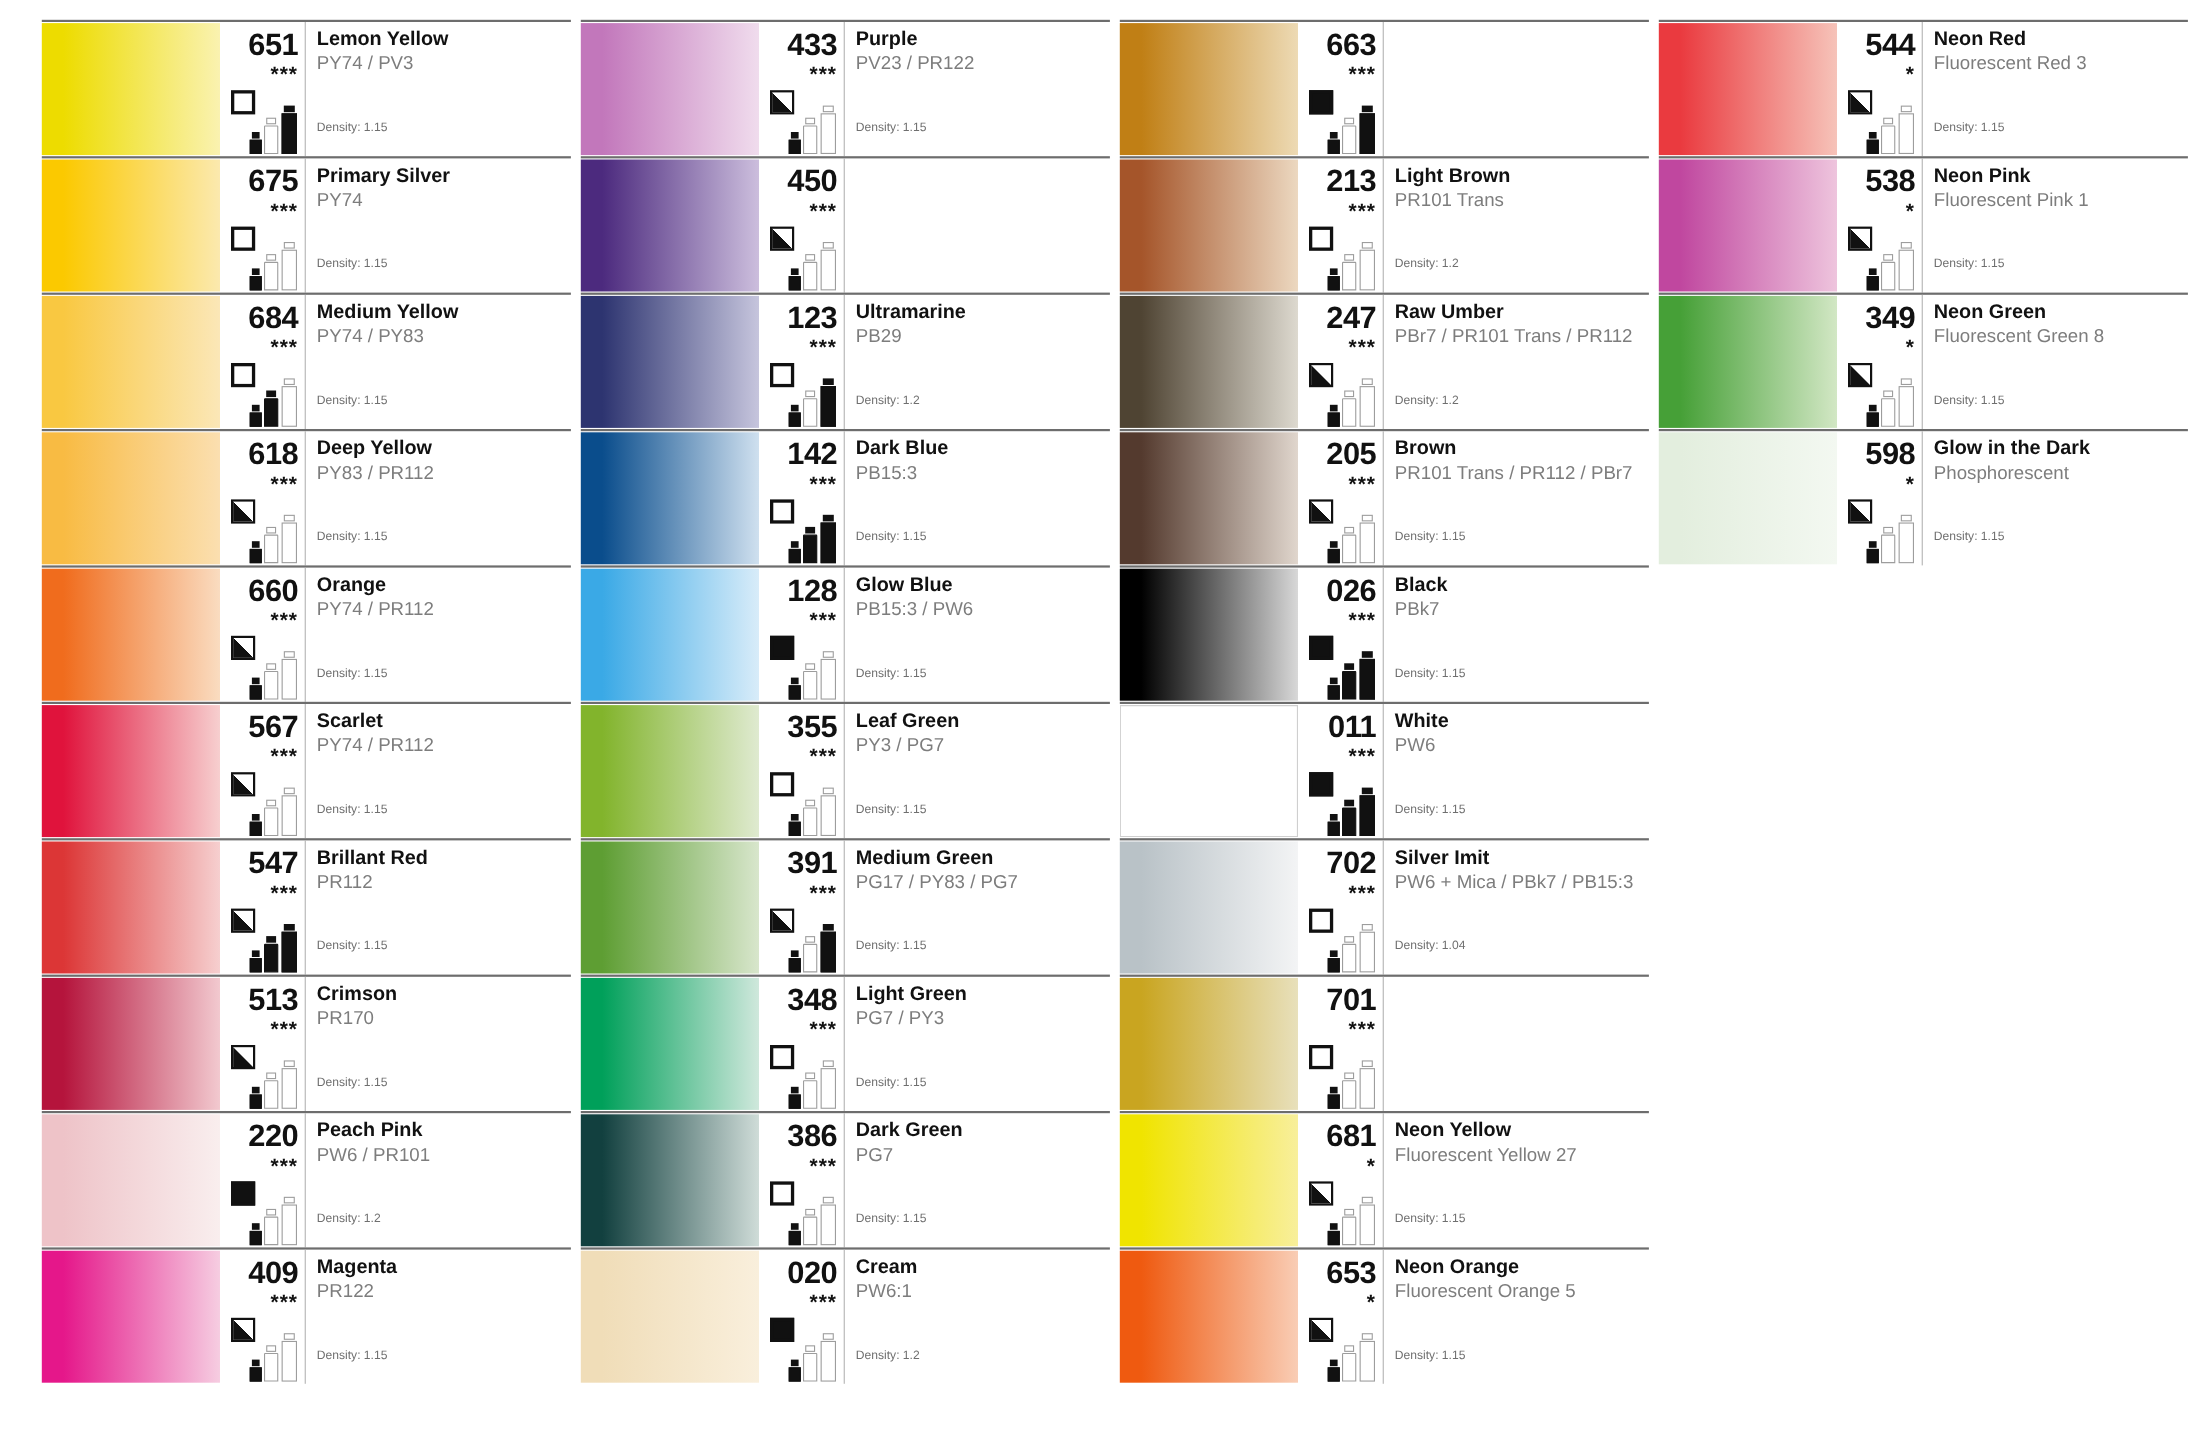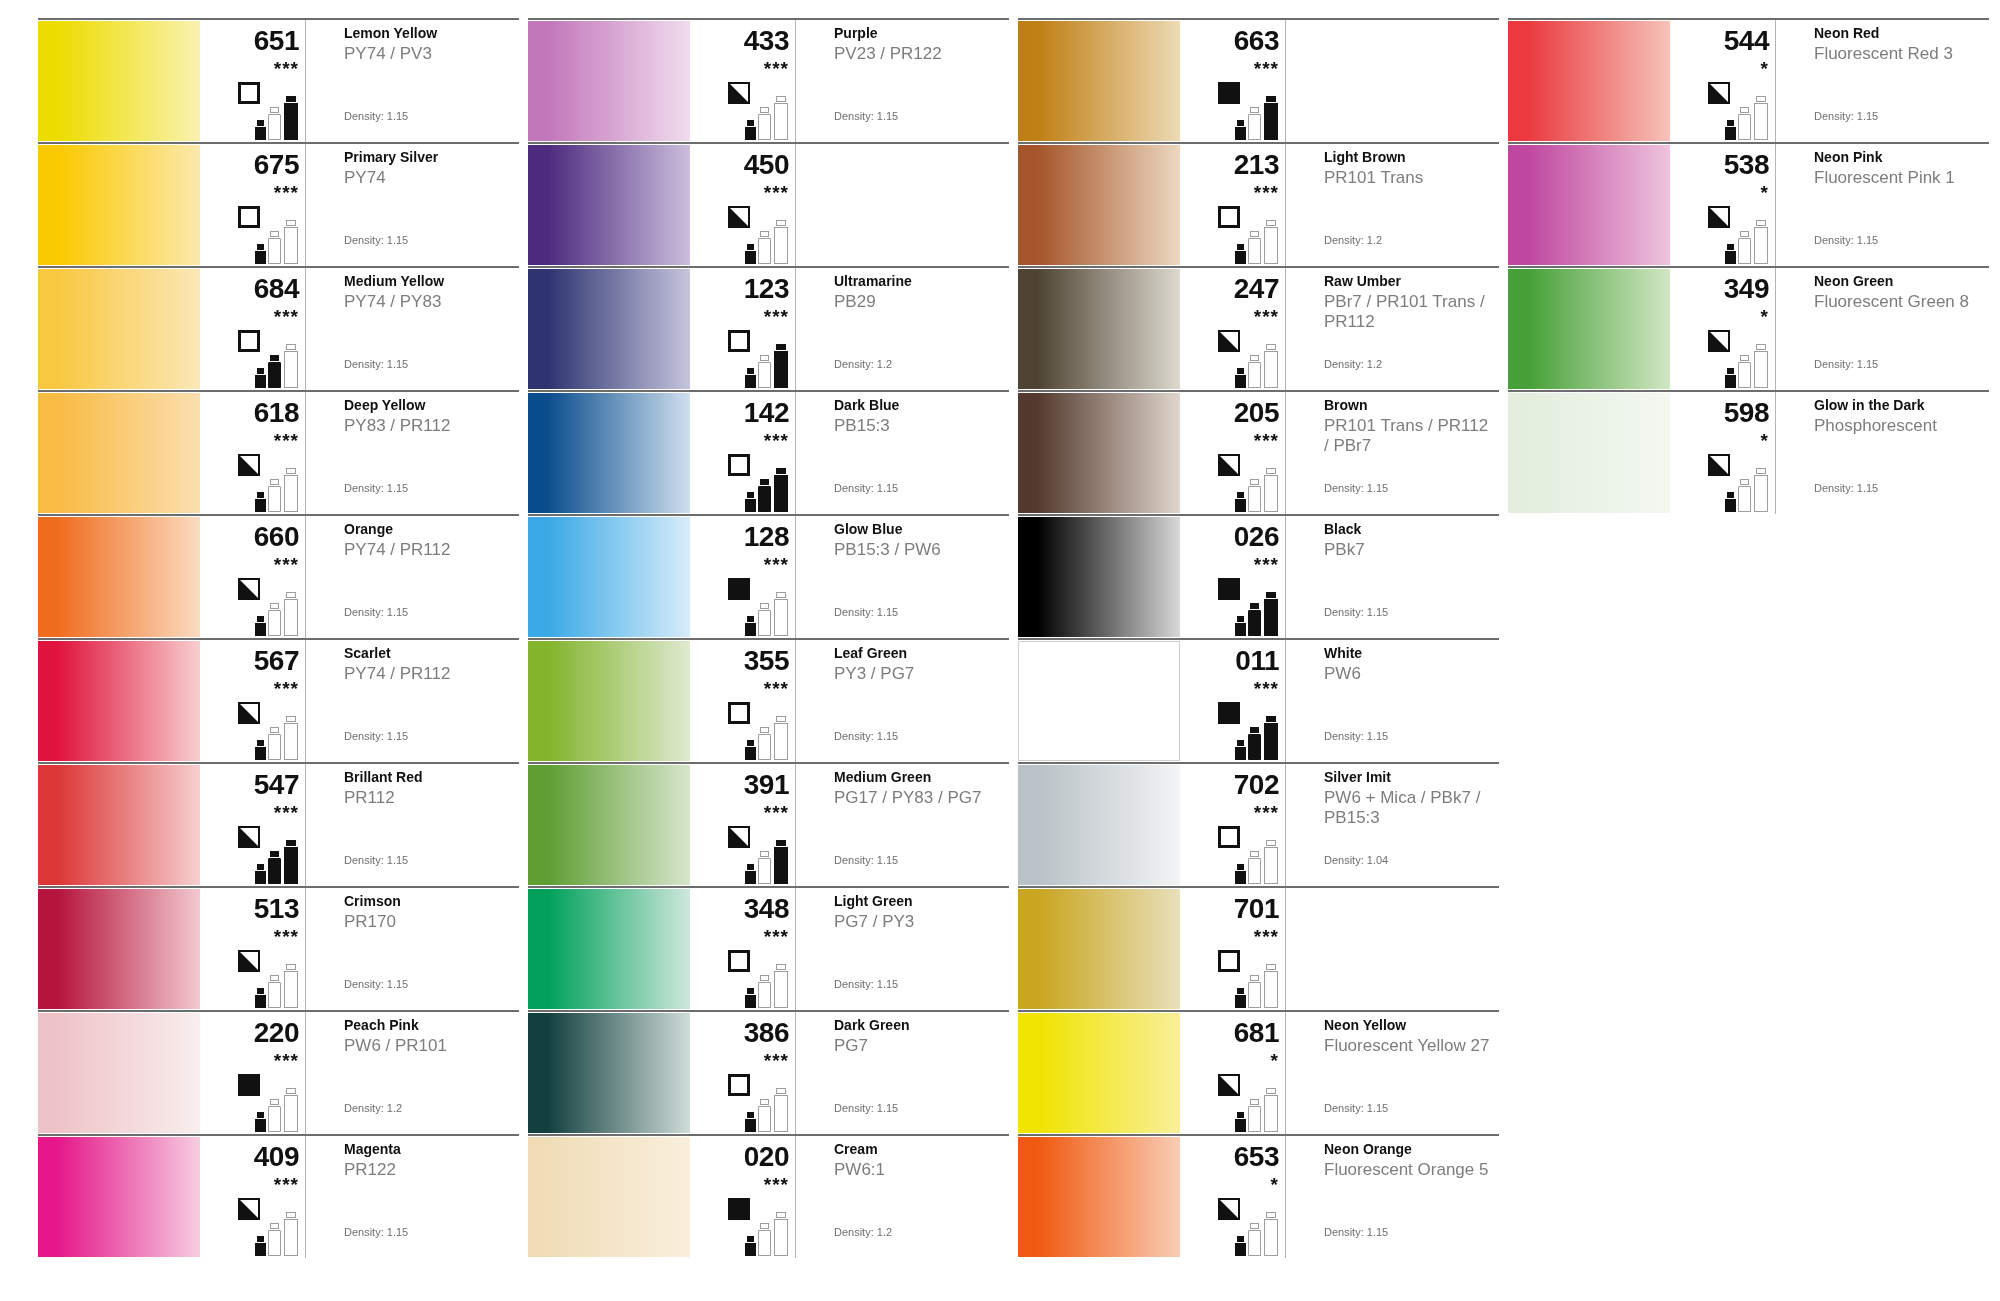--- a/index.html
+++ b/index.html
@@ -16,21 +16,20 @@
   .column { width:481px; margin-right:9px; }
   .column:last-child { margin-right:0; }
 
   
   .row {
     position:relative;
     height:124px;
     display:flex;
     align-items:stretch;
     border-top:2px solid #6d6d6d;
-    gap:28px;
   }
   .row.first { border-top:2px solid #6d6d6d; }
 
   .swatch {
     width:162px;
     flex:0 0 162px;
     align-self:stretch;
     margin-top:1px;
     margin-bottom:1px;
   }
@@ -106,21 +105,21 @@
   .tube.l .body { height:37px; }
   .tube.l .cap  { bottom:38px; height:6px; }
 
   
   .textblock {
     flex:1 1 auto;
     position:relative;
     padding:6px 4px 0 10px;
   }
   .pname {
-    font-size:14px; font-weight:bold; color:#111;
+    font-size:18px; font-weight:bold; color:#111;
     line-height:1.05; margin-bottom:3px;
   }
   .pig {
     font-size:17px; color:#7d7d7d; line-height:1.22;
   }
   .density {
     position:absolute; left:10px; bottom:20px;
     font-size:11px; color:#6f6f6f;
   }
   .pig.two-line + .density { bottom:10px; }

